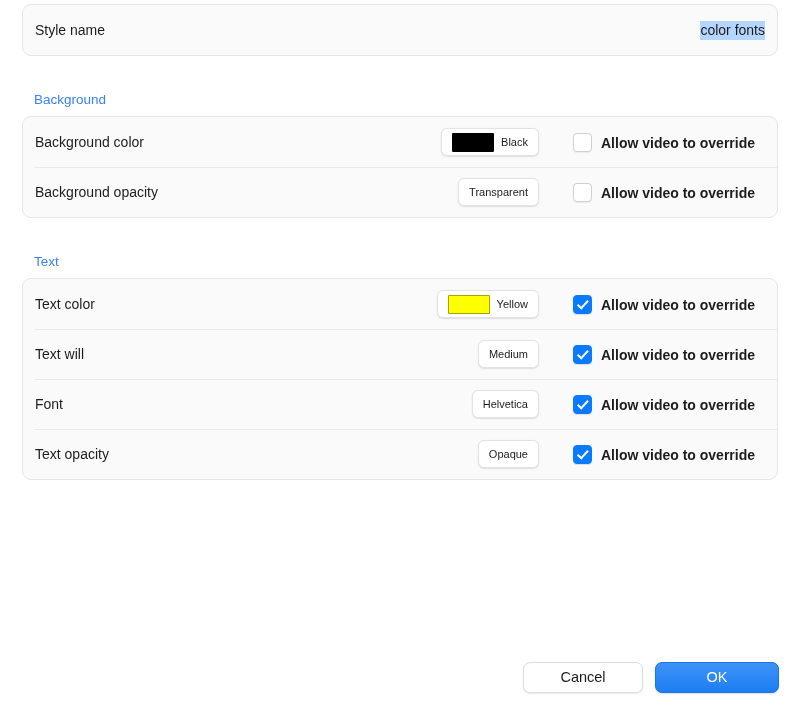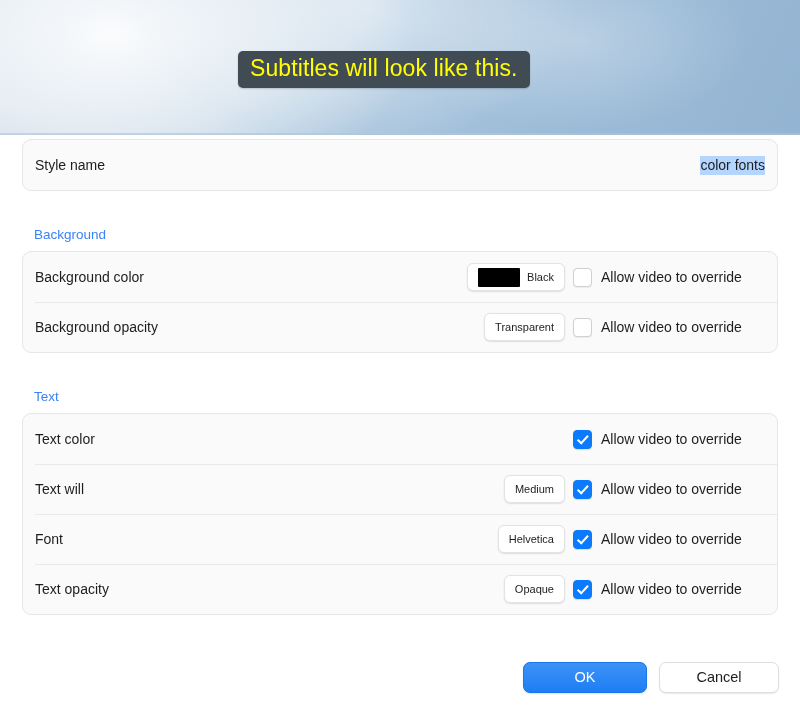--- a/index.html
+++ b/index.html
@@ -151,26 +151,27 @@
     width: 40px;
     height: 17px;
     border: 1px solid rgba(0,0,0,.35);
     border-radius: 1px;
     flex: 0 0 auto;
   }
 
   
   .override {
     display: flex;
-    align-items: center;
+    align-items: flex-end;
     gap: 9px;
     width: 196px;
-    margin-left: 8px;
+    margin-left: 34px;
     padding-right: 8px;
     flex: 0 0 auto;
+    font-weight: bold;
   }
   .checkbox {
     width: 17px;
     height: 17px;
     border-radius: 4px;
     flex: 0 0 auto;
     position: relative;
     background: #ffffff;
     border: 1px solid #d0d0d0;
     box-shadow: 0 .5px 1px rgba(0,0,0,.06);
@@ -244,25 +245,20 @@
     color: #ffffff;
     min-width: 88px;
     box-shadow: 0 1px 1.5px rgba(0,0,0,.12);
   }
 </style>
 </head>
 <body>
 
 <div class="window">
 
-  <div class="preview">
-    <div class="subtitle-box">
-      <span class="subtitle-text">Subtitles will look like this.</span>
-    </div>
-  </div>
 
   <div class="body-scroll">
 
     <div class="panel">
       <div class="row">
         <span class="row-label">Style name</span>
         <span class="row-spacer"></span>
         <span class="value-field"><span class="sel">color fonts</span></span>
       </div>
     </div>
@@ -306,20 +302,26 @@
 
     <div class="group-spacer"></div>
 
     <div class="group-title">Text</div>
 
     <div class="panel">
 
       <div class="row">
         <span class="row-label">Text color</span>
         <span class="row-spacer"></span>
+        <span class="value-col">
+          <span class="popup">
+            <span class="swatch" style="background:#ffff00"></span>
+            <span>Yellow</span>
+          </span>
+        </span>
         <span class="override">
           <span class="checkbox checked"></span>
           <span class="override-label">Allow video to override</span>
         </span>
       </div>
 
       <div class="row">
         <span class="row-label">Text will</span>
         <span class="row-spacer"></span>
         <span class="value-col">
@@ -359,17 +361,17 @@
           <span class="checkbox checked"></span>
           <span class="override-label">Allow video to override</span>
         </span>
       </div>
 
     </div>
 
   </div>
 
   <div class="footer">
+    <div class="btn btn-cancel">Cancel</div>
     <div class="btn btn-ok">OK</div>
-    <div class="btn btn-cancel">Cancel</div>
   </div>
 
 </div>
 
 </body></html>

